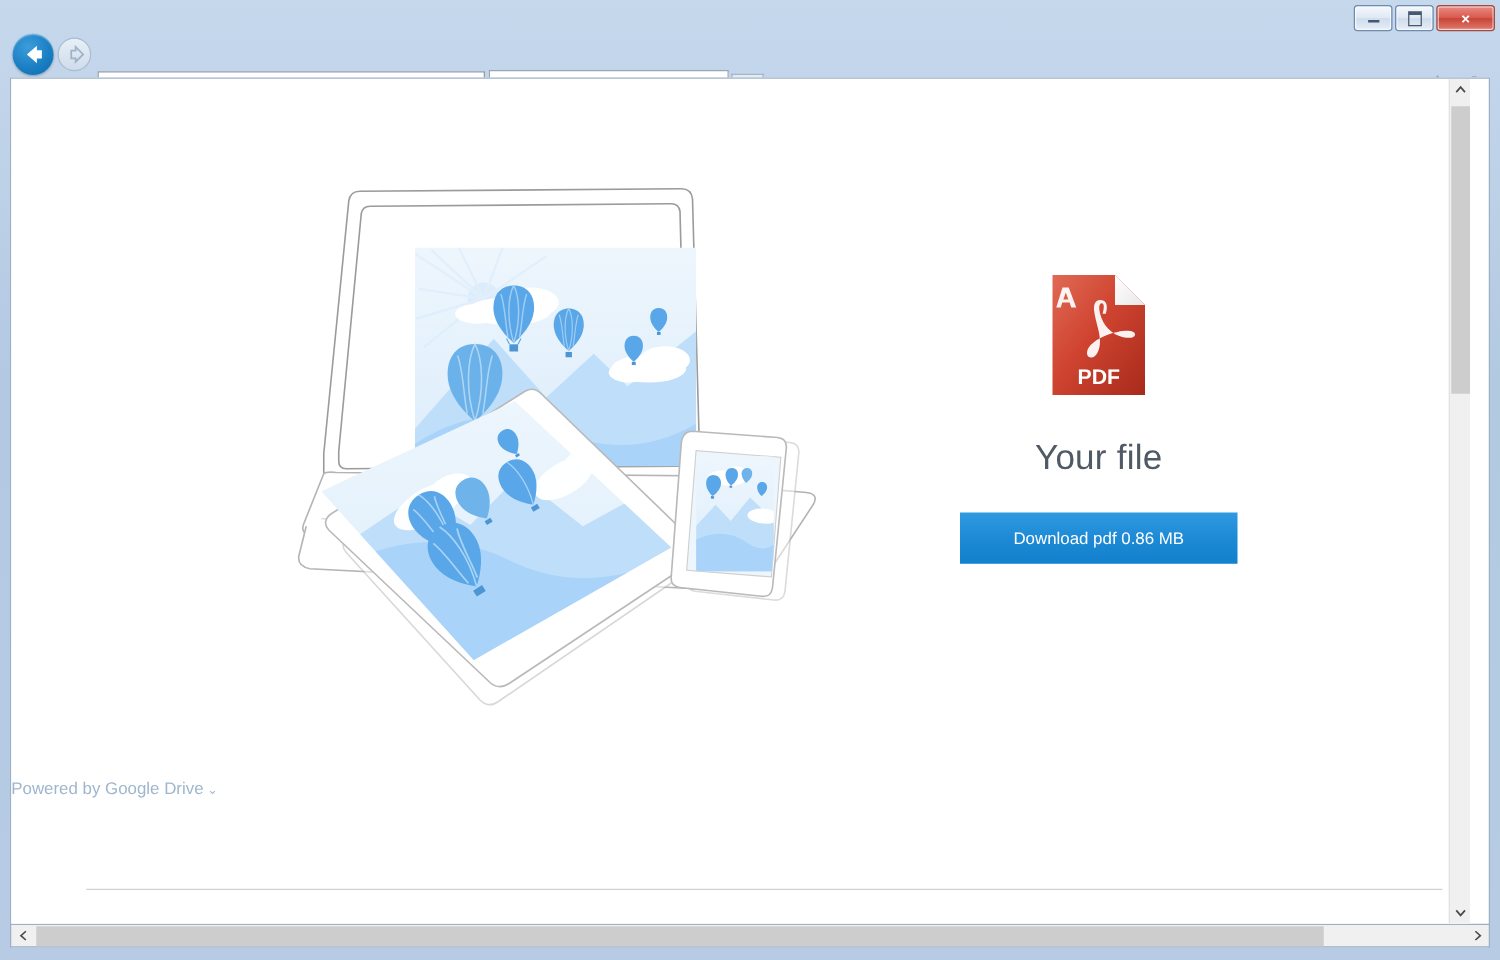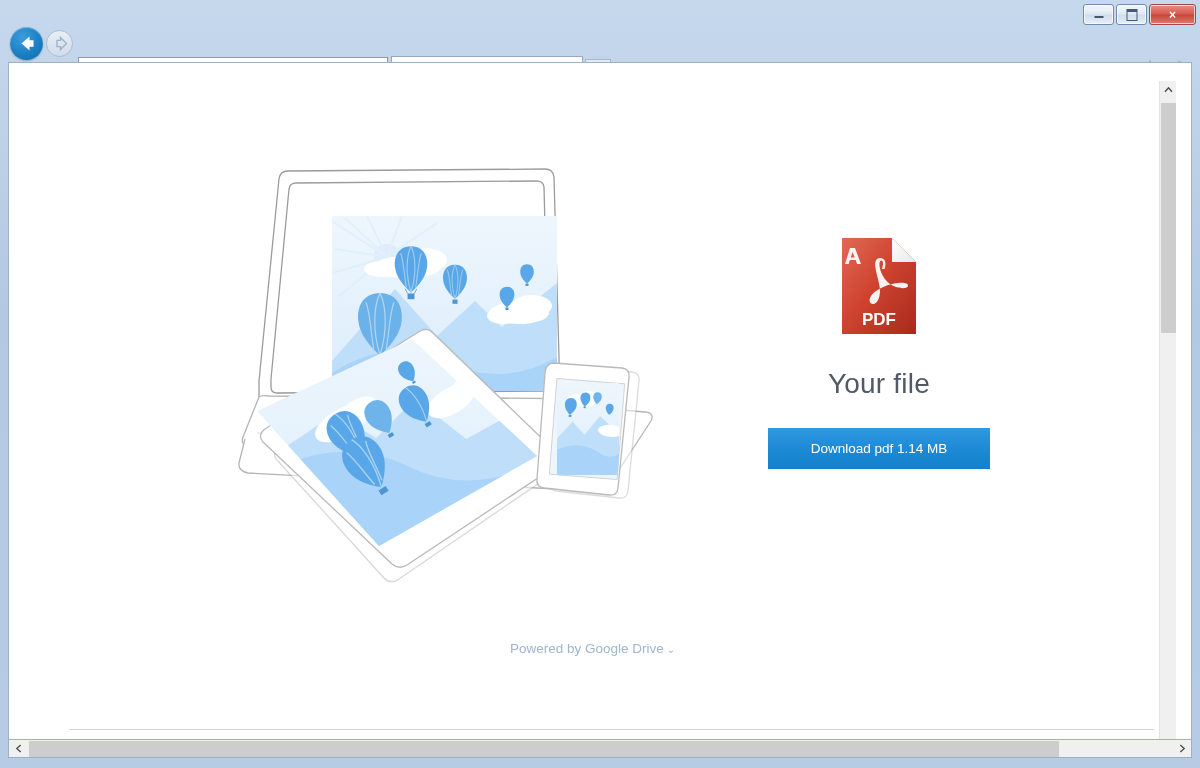--- a/index.html
+++ b/index.html
@@ -181,21 +181,21 @@
     left: 8px; top: 62px;
     width: 1184px; height: 678px;
     background: #fff;
     border: 1px solid #9cb0c6;
     box-sizing: border-box;
     overflow: hidden;
   }
 
   #page {
     position: absolute;
-    left: 0; top: 18px;
+    left: 0; top: 0;
     width: 1167px; height: 676px;
     background: #fff;
     overflow: hidden;
   }
 
   
   #vscroll {
     position: absolute;
     right: 0; top: 0;
     width: 17px; height: 676px;
@@ -279,21 +279,20 @@
     align-items: center;
     justify-content: center;
     border: none;
     cursor: pointer;
     font-family: "Liberation Sans", sans-serif;
   }
   #powered {
     position: absolute;
     left: 0; top: 560px;
     width: 1167px;
-    text-align: center;
     font-size: 13.5px;
     color: #9fb6cc;
   }
   #powered .chev { font-size: 10px; margin-left: 3px; color: #9fb6cc; }
   #hr-divider {
     position: absolute;
     left: 60px; top: 648px;
     width: 1085px;
     height: 1px;
     background: #d3d3d3;
@@ -591,21 +590,21 @@
 
               <g fill="#ffffff" opacity="0.93">
                 <path d="M40 22 C36 22 34.5 26 35.5 32 C36.5 39 40 48 40 55 C40 62 37 68 33 68 C29.5 68 28.5 64 31 60 C34.5 54.5 44 49.5 54 47.5 C62 45.9 68 46.5 68 49.5 C68 52.5 62 53 56 51 C46 47.8 40.5 38 39.5 30 C39 25.5 40.5 24 42 24.8 C43.5 25.6 43.3 29 42 33 L44.6 33 C46.5 27 45.5 22 40 22 Z"></path>
               </g>
               <text x="39" y="89" font-family="'Liberation Sans',sans-serif" font-size="17" font-weight="bold" fill="#ffffff" text-anchor="middle">PDF</text>
             </svg>
           </div>
 
           <div id="your-file">Your file</div>
 
-          <button id="download-btn">Download pdf 1.14 MB</button>
+          <button id="download-btn">Download pdf 0.86 MB</button>
         </div>
 
         <div id="powered">
           <span>Powered by Google Drive</span><span class="chev">⌄</span>
         </div>
 
         <div id="hr-divider"></div>
       </div>
 
       <div id="vscroll">

